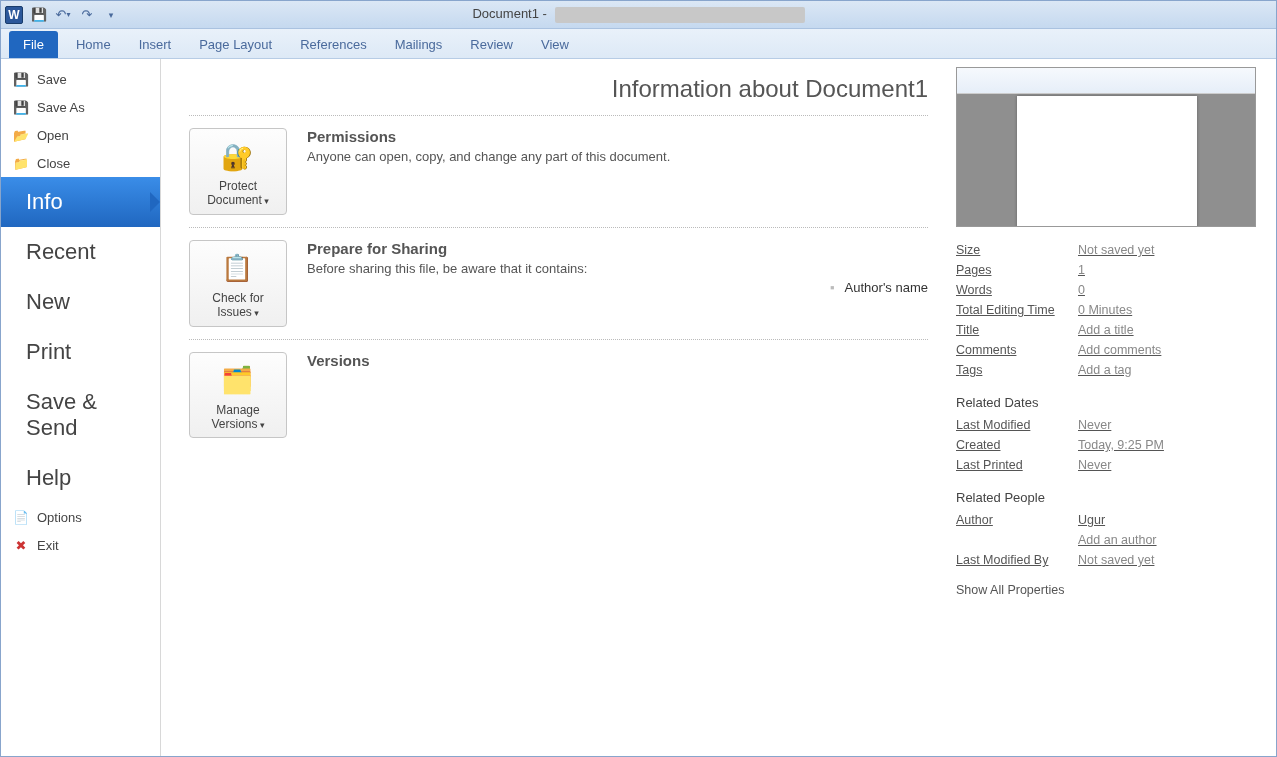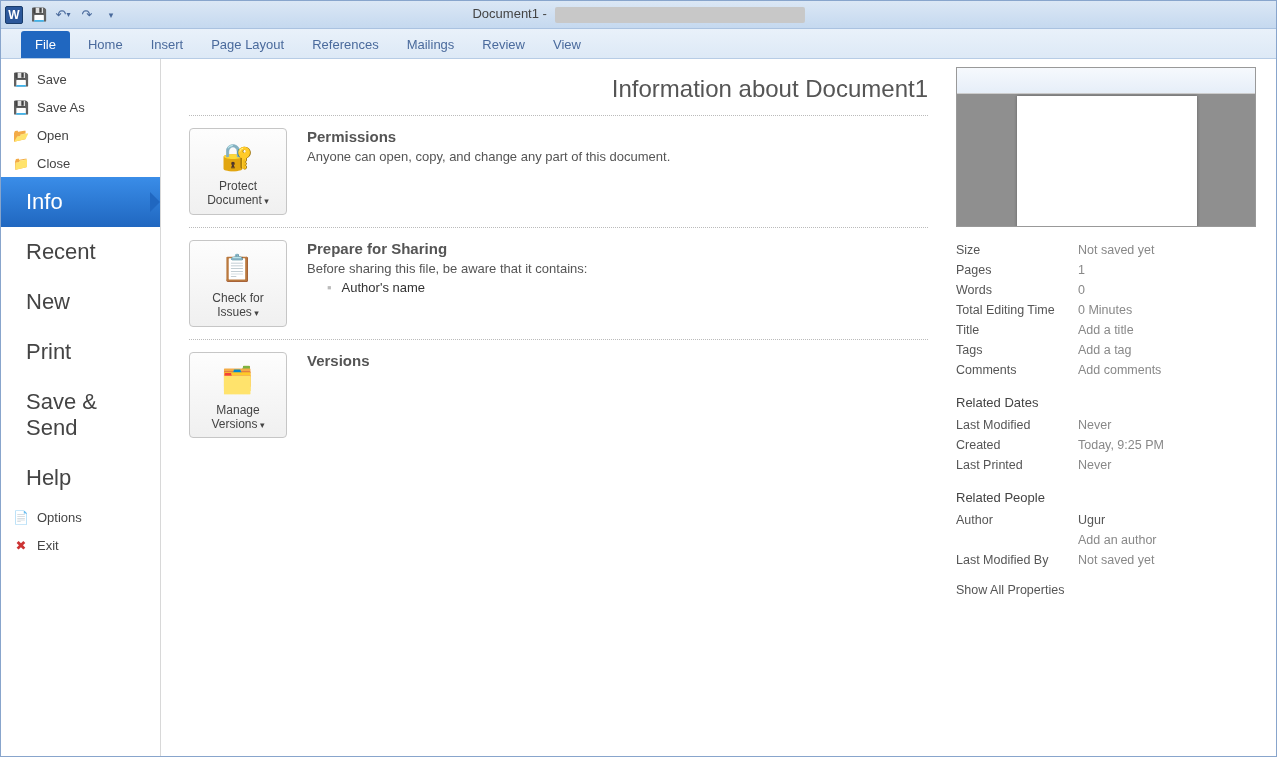--- a/index.html
+++ b/index.html
@@ -8,21 +8,21 @@
     
     
     .titlebar { height: 28px; background: linear-gradient(#dbe7f5, #c5d9ef); display: flex; align-items: center; padding: 0 4px; border-bottom: 1px solid #aac2e0; }
     .titlebar .w-icon { width: 18px; height: 18px; background: #2b579a; color: #fff; display: flex; align-items: center; justify-content: center; font-weight: bold; font-size: 12px; border: 1px solid #1a3d6b; border-radius: 2px; margin-right: 6px; }
     .qat { display: flex; align-items: center; gap: 4px; }
     .qat .qat-btn { width: 20px; height: 20px; display: flex; align-items: center; justify-content: center; cursor: pointer; color: #4a6a9c; font-size: 13px; }
     .titlebar .title { position: absolute; left: 50%; transform: translateX(-50%); font-size: 13px; color: #444; }
     .titlebar .blurbox { width: 250px; height: 16px; background: #c8c8c8; margin-left: 4px; border-radius: 2px; display: inline-block; vertical-align: middle; }
     
     
-    .ribbon-tabs { height: 30px; background: linear-gradient(#e9f1fa, #dde9f6); display: flex; align-items: flex-end; border-bottom: 1px solid #b7cce5; padding-left: 16px; }
+    .ribbon-tabs { height: 30px; background: linear-gradient(#e9f1fa, #dde9f6); display: flex; align-items: flex-end; border-bottom: 1px solid #b7cce5; padding-left: 4px; }
     .tab { padding: 6px 14px; font-size: 13px; color: #4a6a9c; cursor: pointer; }
     .tab.file { background: #2067c0; color: #fff; border-radius: 3px 3px 0 0; margin-right: 4px; margin-left: 4px; }
     
     
     .body { flex: 1; display: flex; overflow: hidden; }
     
     
     .backstage-nav { width: 160px; background: #fff; border-right: 1px solid #d8d8d8; padding-top: 6px; }
     .nav-item { display: flex; align-items: center; padding: 6px 12px; font-size: 13px; color: #444; cursor: pointer; gap: 8px; }
     .nav-item .ico { width: 16px; height: 16px; display: flex; align-items: center; justify-content: center; font-size: 13px; }
@@ -35,32 +35,32 @@
     .center h1 { font-size: 24px; font-weight: normal; color: #555; margin-bottom: 10px; text-align: right; }
     .divider { border-top: 1px dotted #bbb; margin: 12px 0; }
     .section { display: flex; gap: 20px; margin-bottom: 6px; }
     .bigbtn { width: 98px; border: 1px solid #c6c6c6; border-radius: 4px; background: linear-gradient(#fdfdfd,#f0f0f0); display: flex; flex-direction: column; align-items: center; padding: 10px 4px 6px; cursor: pointer; font-size: 12px; color: #444; text-align:center; gap:4px; }
     .bigbtn .bigicon { width: 36px; height: 36px; display:flex; align-items:center; justify-content:center; font-size: 26px; }
     .bigbtn .lbl { line-height: 1.2; }
     .bigbtn .drop::after { content: " ▾"; font-size: 9px; }
     .section-body { flex: 1; }
     .section-body h3 { font-size: 15px; color: #555; margin-bottom: 4px; }
     .section-body p { font-size: 13px; color: #555; margin-bottom: 4px; }
-    .section-body ul { list-style: none; padding-left: 20px; }
+    .section-body ul { list-style: none; padding-left: 20px; text-align: right; }
     .section-body ul li::before { content: "▪"; color: #bbb; margin-right: 10px; }
     .ver-icon { width: 16px; height:16px; display:inline-block; margin-right:8px; vertical-align:middle; color:#5b8bd0; }
 
     
     .rightpanel { width: 320px; padding: 8px 16px 16px 0; overflow-y: auto; font-size: 12.5px; color: #555; }
     .doc-thumb { width: 300px; height: 160px; background: #8f8f8f; border: 1px solid #999; margin-bottom: 16px; position: relative; overflow:hidden; }
     .doc-thumb .ribbon-mini { height: 26px; background: linear-gradient(#f6f9fd,#e6eef8); border-bottom:1px solid #ccc; }
     .doc-thumb .page-mini { position:absolute; left:60px; top:28px; width:180px; height:200px; background:#fff; box-shadow:0 0 3px rgba(0,0,0,0.3); }
     .props-head { font-size: 13px; color: #444; margin: 6px 0 8px; cursor: pointer; }
     .props-head::after { content:" ▾"; font-size:9px; }
-    .prop-row { display: flex; margin-bottom: 6px; }
+    .prop-row { display: flex; margin-bottom: 6px; text-decoration: underline; }
     .prop-row .k { width: 122px; color: #555; }
     .prop-row .v { color: #888; }
     .prop-row .v.link { color: #888; cursor: pointer; }
     .subhead { font-size: 13px; color: #444; margin: 18px 0 8px; }
     .showall { color: #555; cursor: pointer; font-size: 12.5px; margin-top: 10px; display: inline-block; }
     
     .ico-save { color:#2a62b5; }
     .ico-folder { color:#e8a33d; }
     .ico-close { color:#e8a33d; }
     .ico-opts { color:#5b8bd0; }
@@ -213,27 +213,27 @@
         </div>
       <div class="prop-row">
           <div class="k">Total Editing Time</div>
           <div class="v">0 Minutes</div>
         </div>
       <div class="prop-row">
           <div class="k">Title</div>
           <div class="v link">Add a title</div>
         </div>
       <div class="prop-row">
+          <div class="k">Comments</div>
+          <div class="v link">Add comments</div>
+        </div>
+      <div class="prop-row">
           <div class="k">Tags</div>
           <div class="v link">Add a tag</div>
         </div>
-      <div class="prop-row">
-          <div class="k">Comments</div>
-          <div class="v link">Add comments</div>
-        </div>
 
       <div class="subhead">Related Dates</div>
       <div class="prop-row">
           <div class="k">Last Modified</div>
           <div class="v">Never</div>
         </div>
       <div class="prop-row">
           <div class="k">Created</div>
           <div class="v">Today, 9:25 PM</div>
         </div>

